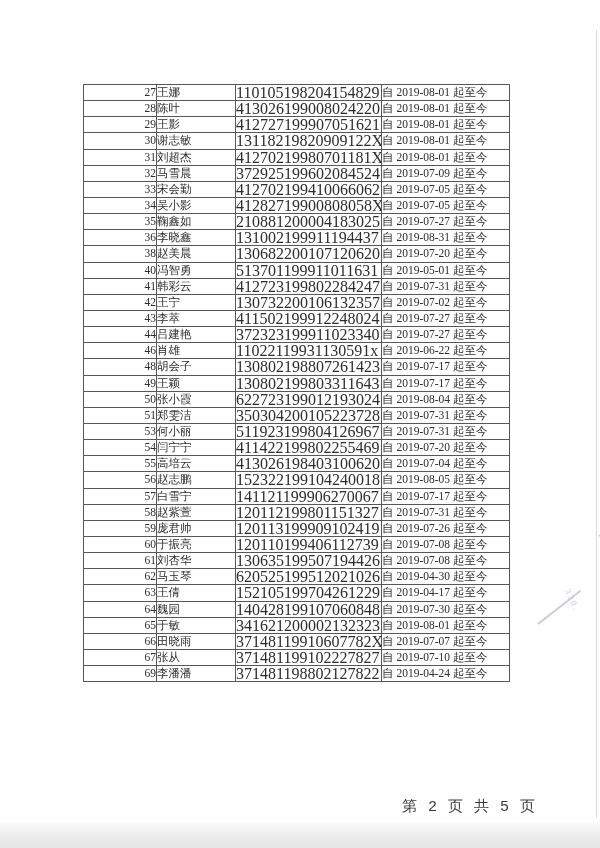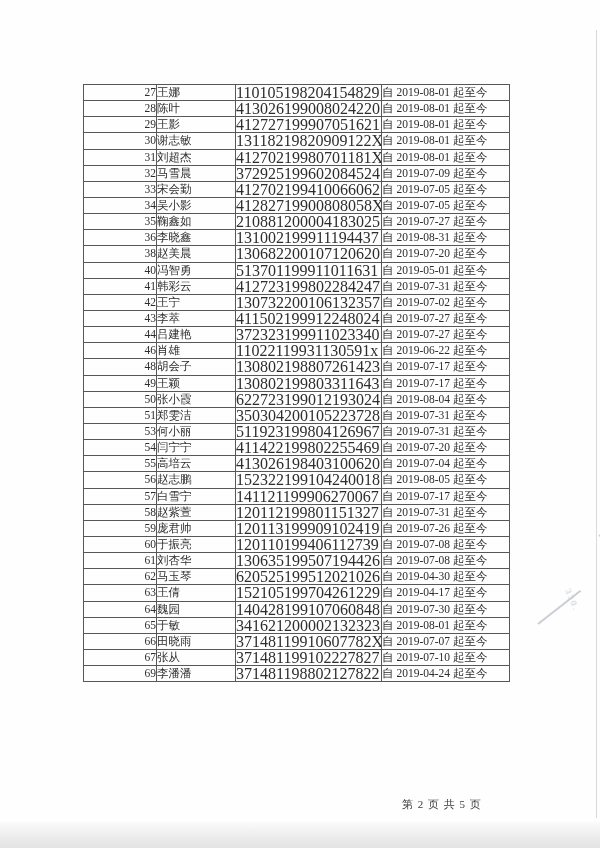--- a/index.html
+++ b/index.html
@@ -35,23 +35,24 @@
     font-weight: 400;
   }
   td.col-no     { width: 72px;  text-align: right; }
   td.col-name   { width: 78px;  padding-left: 9px; }
   td.col-id     { width: 145px; padding-left: 9px; font-size: 16px; }
   td.col-period { width: 127px; padding-left: 7px; }
   
   .footer {
     position: absolute;
     left: 402px; top: 797px;
-    font-size: 11px;
+    font-size: 15px;
     color: #3a3a3a;
     letter-spacing: 1px;
+    font-family: Liberation Mono, monospace;
   }
   
   .stamp {
     position: absolute;
     right: -26px; top: 492px;
     width: 60px; height: 160px;
     color: #b6bac2;
     opacity: 0.85;
     transform: rotate(14deg);
     pointer-events: none;

